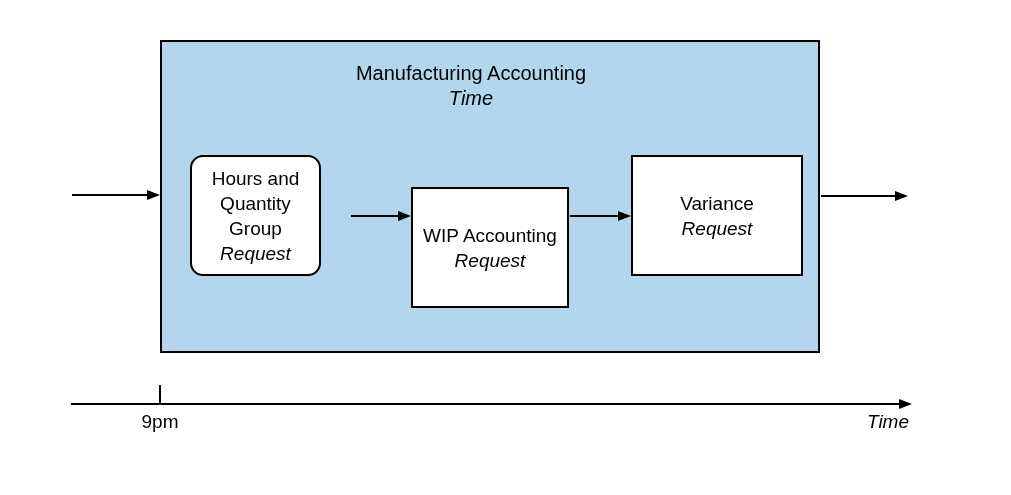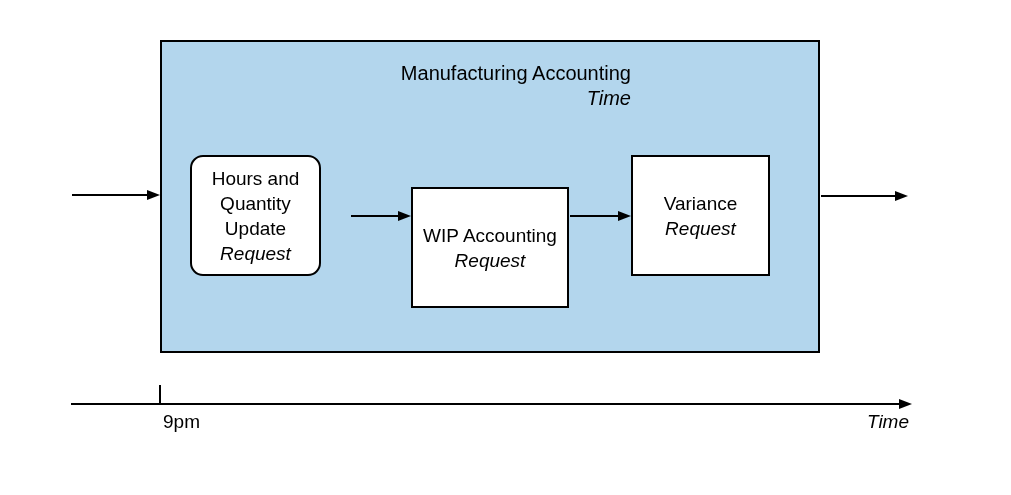--- a/index.html
+++ b/index.html
@@ -20,73 +20,73 @@
     height: 313px;
     box-sizing: border-box;
     border: 2px solid #000000;
     background: #b3d6ed; 
   }
   .group-title {
     position: absolute;
     left: 311px;
     top: 61px;
     width: 320px;
-    text-align: right;
+    text-align: center;
     font-size: 20px;
     line-height: 25px;
   }
   .group-title .subtitle { font-style: italic; }
   .node {
     position: absolute;
     top: 155px;
     height: 121px;
     box-sizing: border-box;
     border: 2px solid #000000;
     background: #ffffff;
     display: flex;
     align-items: center;
     justify-content: center;
     text-align: center;
     font-size: 19px;
     line-height: 25px;
   }
   .node-1 { left: 190px; width: 131px; border-radius: 13px; }
   .node-2 { left: 411px; width: 158px; margin-top: 32px; }
-  .node-3 { left: 631px; width: 139px; }
+  .node-3 { left: 631px; width: 172px; }
   .node .request { font-style: italic; }
   .arrow-layer {
     position: absolute;
     left: 0; top: 0;
     width: 1011px; height: 495px;
     pointer-events: none;
   }
   .axis-label {
     position: absolute;
     font-size: 19px;
     line-height: 21px;
   }
-  .label-9pm { left: 120px; top: 411px; width: 80px; text-align: right; }
+  .label-9pm { left: 120px; top: 411px; width: 80px; text-align: center; }
   .label-time { left: 829px; top: 411px; width: 80px; text-align: right; font-style: italic; }
 </style>
 </head>
 <body>
 
 <div class="canvas">
 
   <div class="group-box" style="background: rgb(179, 214, 237); border-color: rgb(0, 0, 0);"></div>
 
   <div class="group-title">
     <div>Manufacturing Accounting</div>
     <div class="subtitle">Time</div>
   </div>
 
   <div class="node node-1">
     <div>
       <div>Hours and</div>
-      <div>Quantity Update</div>
+      <div>Quantity Group</div>
       <div class="request">Request</div>
     </div>
   </div>
 
   <div class="node node-2">
     <div>
       <div>WIP Accounting</div>
       <div class="request">Request</div>
     </div>
   </div>

